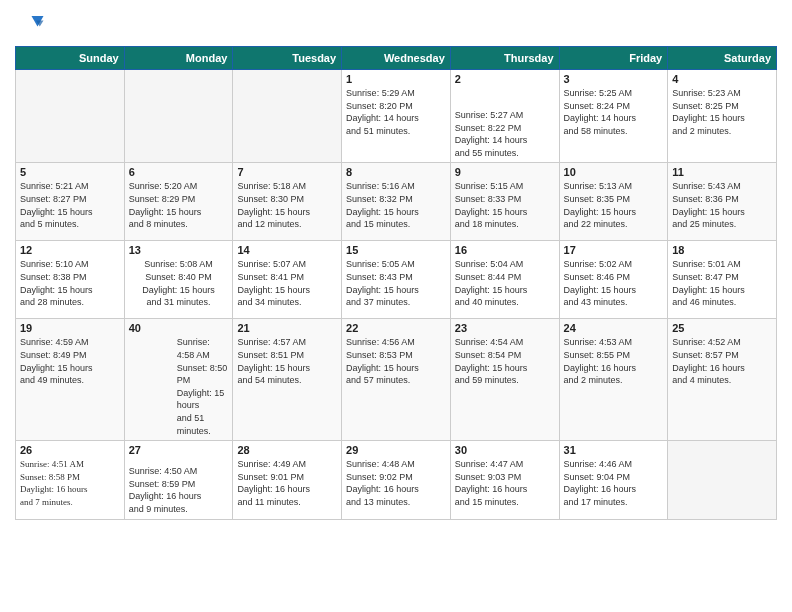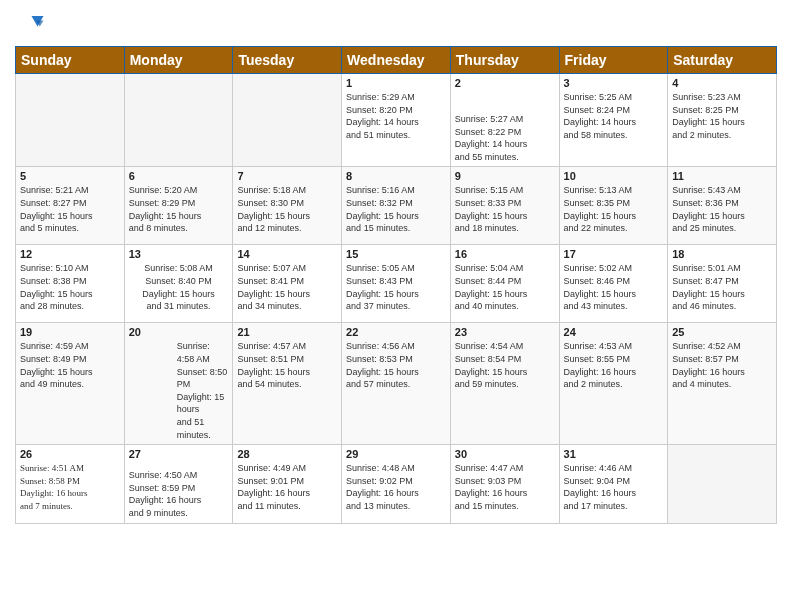--- a/index.html
+++ b/index.html
@@ -51,25 +51,25 @@
       font-size: 14px;
       color: #444;
       margin-top: 2px;
     }
     .calendar {
       width: 100%;
       border-collapse: collapse;
       font-size: 10px;
     }
     .calendar th {
-      background-color: #a16207;
+      background-color: #0f766e;
       color: #fff;
-      text-align: left;
+      text-align: right;
       padding: 5px 5px;
-      font-size: 14px;
+      font-size: 11px;
       font-weight: bold;
       border: 1px solid #1a5fa8;
     }
     .calendar td {
       border: 1px solid #ccc;
       vertical-align: top;
       padding: 3px 4px;
       width: calc(100% / 7);
       height: 78px;
       background: #fff;
@@ -263,21 +263,21 @@
         </tr>
         <tr>
           <td>
             <div class="day-number">19</div>
             <div class="day-info" style="white-space: pre-line;">Sunrise: 4:59 AM
 Sunset: 8:49 PM
 Daylight: 15 hours
 and 49 minutes.</div>
           </td>
           <td>
-            <div class="day-number">20</div>
+            <div class="day-number">40</div>
             <div class="day-info" style="white-space: pre-line; margin-left: 48px;">Sunrise: 4:58 AM
 Sunset: 8:50 PM
 Daylight: 15 hours
 and 51 minutes.</div>
           </td>
           <td>
             <div class="day-number">21</div>
             <div class="day-info" style="white-space: pre-line;">Sunrise: 4:57 AM
 Sunset: 8:51 PM
 Daylight: 15 hours

